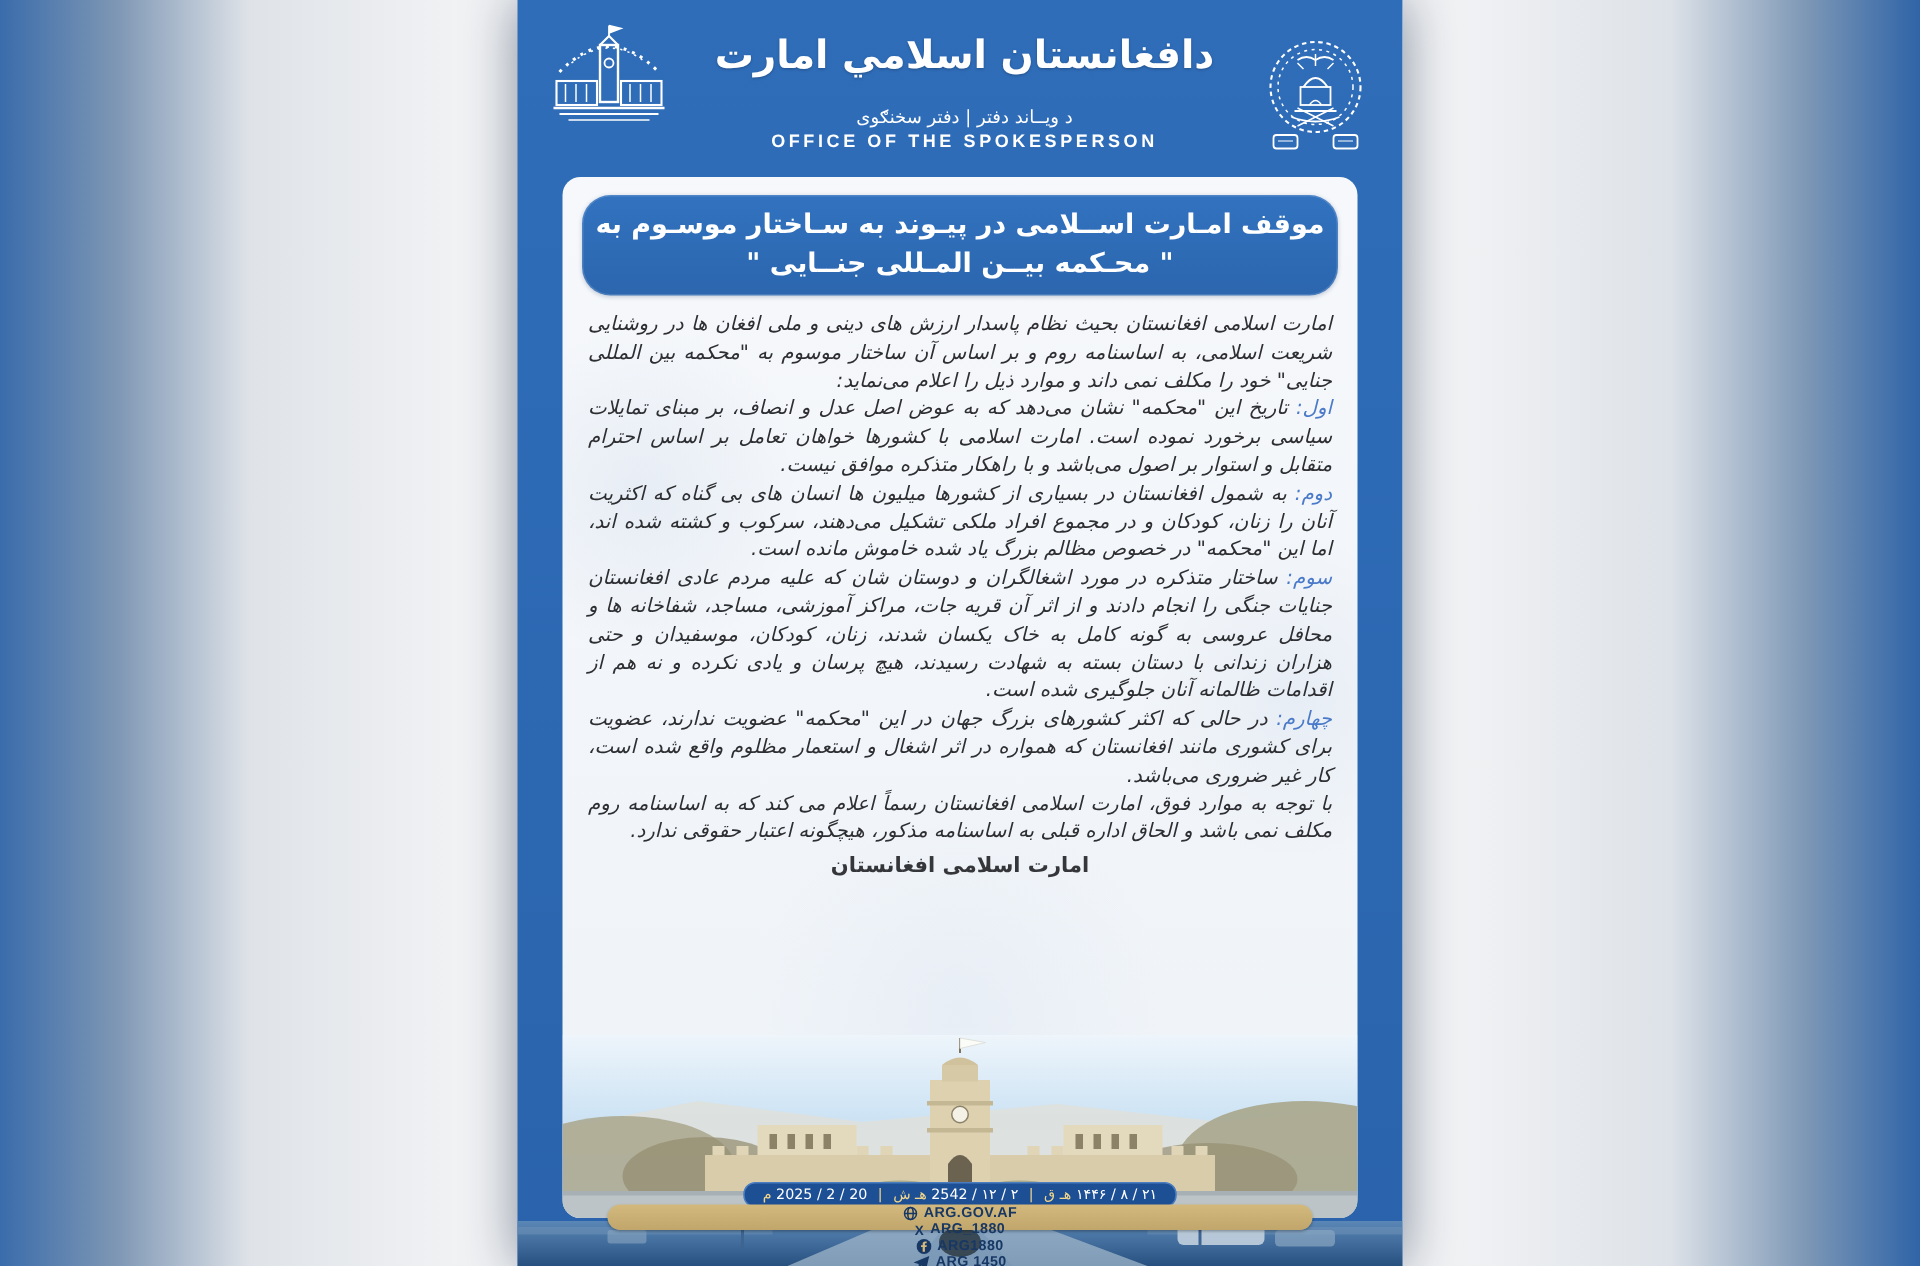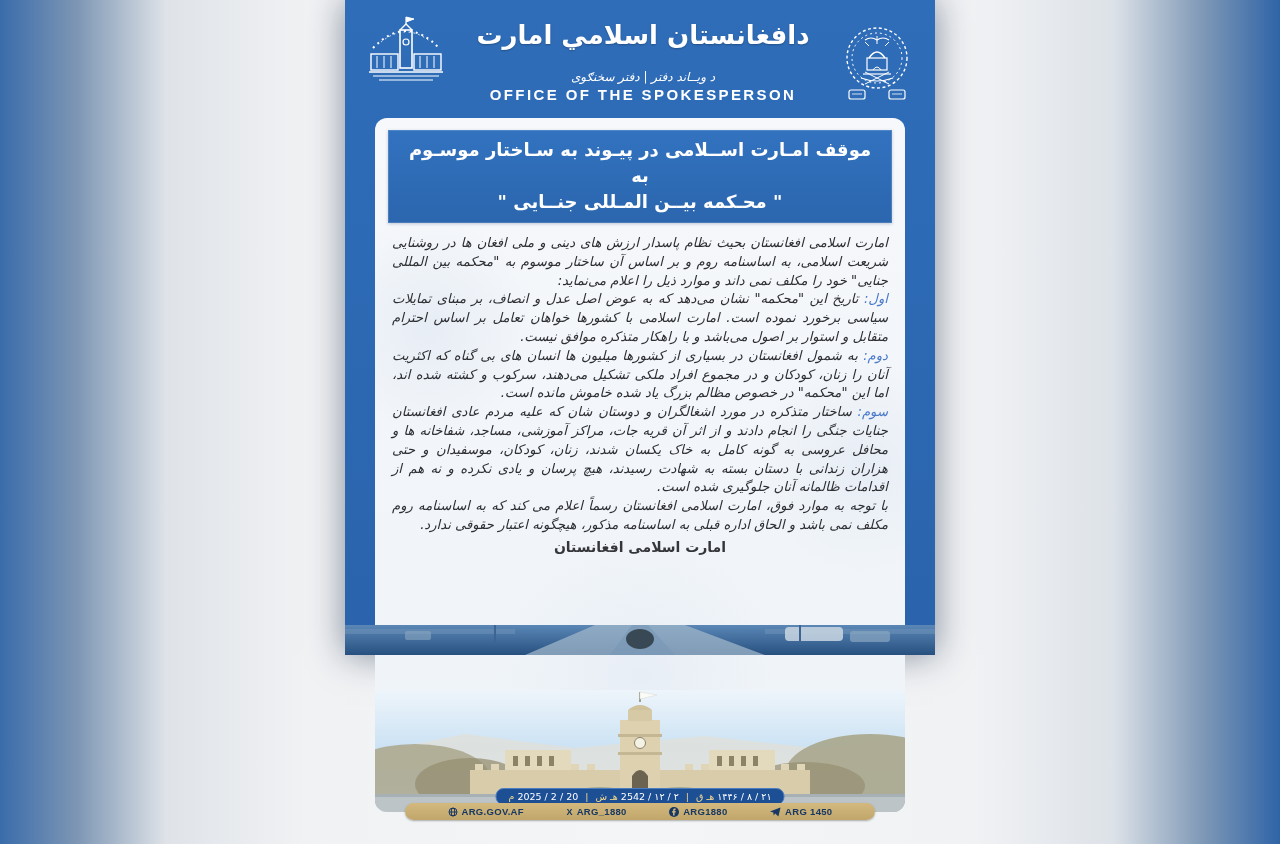--- a/index.html
+++ b/index.html
@@ -2,50 +2,50 @@
 <html><head>
 <meta charset="utf-8">
 <style>
   html,body{margin:0;padding:0;}
   .stage{
     position:relative;width:1280px;height:844px;overflow:hidden;
     background:linear-gradient(90deg,#3a6cab 0%,#7d96b4 6%,#dfe3e8 13%,#f1f2f4 24%,#f4f5f6 50%,#f1f2f4 76%,#dde2e8 87%,#7e98b6 94%,#2f64a7 100%);
     font-family:"DejaVu Sans","Liberation Sans",sans-serif;
   }
   .doc{
-    position:absolute;left:345px;top:0;width:590px;height:655px;
+    position:absolute;left:345px;top:0;width:590px;height:844px;
     background:linear-gradient(180deg,#2f6db9 0%,#2c68b2 60%,#2a63ab 100%);
     box-shadow:0 0 34px rgba(15,35,66,.5);
   }
   .doc-header{
     position:absolute;top:0;left:0;right:0;height:118px;
     display:flex;align-items:center;justify-content:space-between;
     padding:6px 18px 0;box-sizing:border-box;color:#fff;
   }
   .emblem{flex:0 0 auto;}
   .header-center{flex:1;text-align:center;min-width:0;}
   .calligraphy{font-size:26px;font-weight:bold;direction:rtl;line-height:1.1;text-shadow:0 1px 2px rgba(0,0,0,.25);}
   .org-en{font-size:14.5px;font-weight:bold;letter-spacing:.6px;margin-top:2px;font-family:"Liberation Sans",sans-serif;}
-  .office-fa{font-size:12px;direction:rtl;margin-top:20px;font-style:italic;}
-  .office-en{font-size:15px;font-weight:bold;letter-spacing:2.4px;margin-top:2px;font-family:"Liberation Sans",sans-serif;}
+  .office-fa{font-size:12px;direction:rtl;margin-top:20px;}
+  .office-en{font-size:12px;font-weight:bold;letter-spacing:2.4px;margin-top:2px;font-family:"Liberation Sans",sans-serif;}
   .panel{
     position:absolute;left:30px;top:118px;width:530px;height:694px;
     background:linear-gradient(180deg,#f6f8fb,#eef3f8);border-radius:12px;overflow:hidden;
   }
   .panel::before{
     content:"";position:absolute;inset:0;pointer-events:none;
     background-image:
       radial-gradient(circle at 10% 30%, rgba(175,195,222,.18), transparent 16%),
       radial-gradient(circle at 92% 50%, rgba(175,195,222,.16), transparent 18%),
       radial-gradient(circle at 50% 80%, rgba(175,195,222,.12), transparent 22%);
   }
   .title-box{
     position:relative;margin:12px 13px 9px;background:linear-gradient(180deg,#3272bf,#2b66ae);
-    border-radius:0;color:#fff;text-align:center;direction:rtl;
-    padding:7px 20px 8px;font-weight:bold;font-size:18px;line-height:26px;
+    border-radius:19px;color:#fff;text-align:center;direction:rtl;
+    padding:7px 8px 8px;font-weight:bold;font-size:18px;line-height:26px;
     box-shadow:inset 0 0 0 1px rgba(255,255,255,.15),0 1px 3px rgba(30,60,110,.25);
   }
   .body-text{position:relative;direction:rtl;text-align:justify;padding:2px 17px 0;color:#2e2f33;font-size:13.2px;line-height:18.8px;}
   .body-text p{margin:0;font-style:italic;}
   .kw{color:#4a7ac9;}
   .signature{position:relative;direction:rtl;text-align:center;font-size:14px;font-weight:bold;color:#35363a;margin-top:4px;}
   .palace{position:absolute;left:0;bottom:0;width:530px;height:122px;}
   .palace svg{display:block;}
   .date-pill{
     position:absolute;bottom:7px;left:50%;transform:translateX(-50%);
@@ -54,21 +54,21 @@
     display:flex;gap:7px;align-items:center;z-index:3;
   }
   .date-seg .era{color:#f2d78c;margin-right:3px;}
   .date-sep{color:#f2d78c;}
   .street{position:absolute;left:0;bottom:0;width:590px;height:30px;}
   .street svg{display:block;}
   .social-bar{
     position:absolute;left:50%;top:803px;transform:translateX(-50%);
     width:470px;height:17px;background:linear-gradient(180deg,#d3b97e,#c0a66b);
     border-radius:9px;display:flex;align-items:center;justify-content:space-evenly;
-    z-index:6;box-shadow:0 1px 2px rgba(0,0,0,.3);
+    z-index:6;box-shadow:0 1px 2px rgba(0,0,0,.3);flex-direction:column;
   }
   .social-item{display:flex;align-items:center;gap:4px;color:#173764;font-size:9.5px;font-weight:bold;font-family:"Liberation Sans",sans-serif;letter-spacing:.3px;cursor:pointer;}
   .social-item .glyph{display:flex;align-items:center;}
   .x-glyph{font-size:9px;font-weight:bold;color:#173764;}
 </style>
 </head>
 <body>
 
 <div class="stage">
   <div class="doc">
@@ -130,20 +130,21 @@
       <div class="title-box">
         <div>موقف امـارت اســلامی در پیـوند به سـاختار موسـوم به</div>
         <div>" محـکمه بیــن المـللی جنــایی "</div>
       </div>
 
       <div class="body-text">
         <p>امارت اسلامی افغانستان بحیث نظام پاسدار ارزش های دینی و ملی افغان ها در روشنایی شریعت اسلامی، به اساسنامه روم و بر اساس آن ساختار موسوم به "محکمه بین المللی جنایی" خود را مکلف نمی داند و موارد ذیل را اعلام می‌نماید:</p>
         <p><span class="kw">اول:</span> <span>تاریخ این "محکمه" نشان می‌دهد که به عوض اصل عدل و انصاف، بر مبنای تمایلات سیاسی برخورد نموده است. امارت اسلامی با کشورها خواهان تعامل بر اساس احترام متقابل و استوار بر اصول می‌باشد و با راهکار متذکره موافق نیست.</span></p>
         <p><span class="kw">دوم:</span> <span>به شمول افغانستان در بسیاری از کشورها میلیون ها انسان های بی گناه که اکثریت آنان را زنان، کودکان و در مجموع افراد ملکی تشکیل می‌دهند، سرکوب و کشته شده اند، اما این "محکمه" در خصوص مظالم بزرگ یاد شده خاموش مانده است.</span></p>
         <p><span class="kw">سوم:</span> <span>ساختار متذکره در مورد اشغالگران و دوستان شان که علیه مردم عادی افغانستان جنایات جنگی را انجام دادند و از اثر آن قریه جات، مراکز آموزشی، مساجد، شفاخانه ها و محافل عروسی به گونه کامل به خاک یکسان شدند، زنان، کودکان، موسفیدان و حتی هزاران زندانی با دستان بسته به شهادت رسیدند، هیچ پرسان و یادی نکرده و نه هم از اقدامات ظالمانه آنان جلوگیری شده است.</span></p>
+        <p><span class="kw">چهارم:</span> <span>در حالی که اکثر کشورهای بزرگ جهان در این "محکمه" عضویت ندارند، عضویت برای کشوری مانند افغانستان که همواره در اثر اشغال و استعمار مظلوم واقع شده است، کار غیر ضروری می‌باشد.</span></p>
         <p>با توجه به موارد فوق، امارت اسلامی افغانستان رسماً اعلام می کند که به اساسنامه روم مکلف نمی باشد و الحاق اداره قبلی به اساسنامه مذکور، هیچگونه اعتبار حقوقی ندارد.</p>
       </div>
 
       <div class="signature">امارت اسلامی افغانستان</div>
 
       <div class="palace">
         <svg width="530" height="122" viewBox="0 0 530 122">
           <defs>
             <linearGradient id="sky" x1="0" y1="0" x2="0" y2="1">
               <stop offset="0" stop-color="#eef5fb"></stop>

